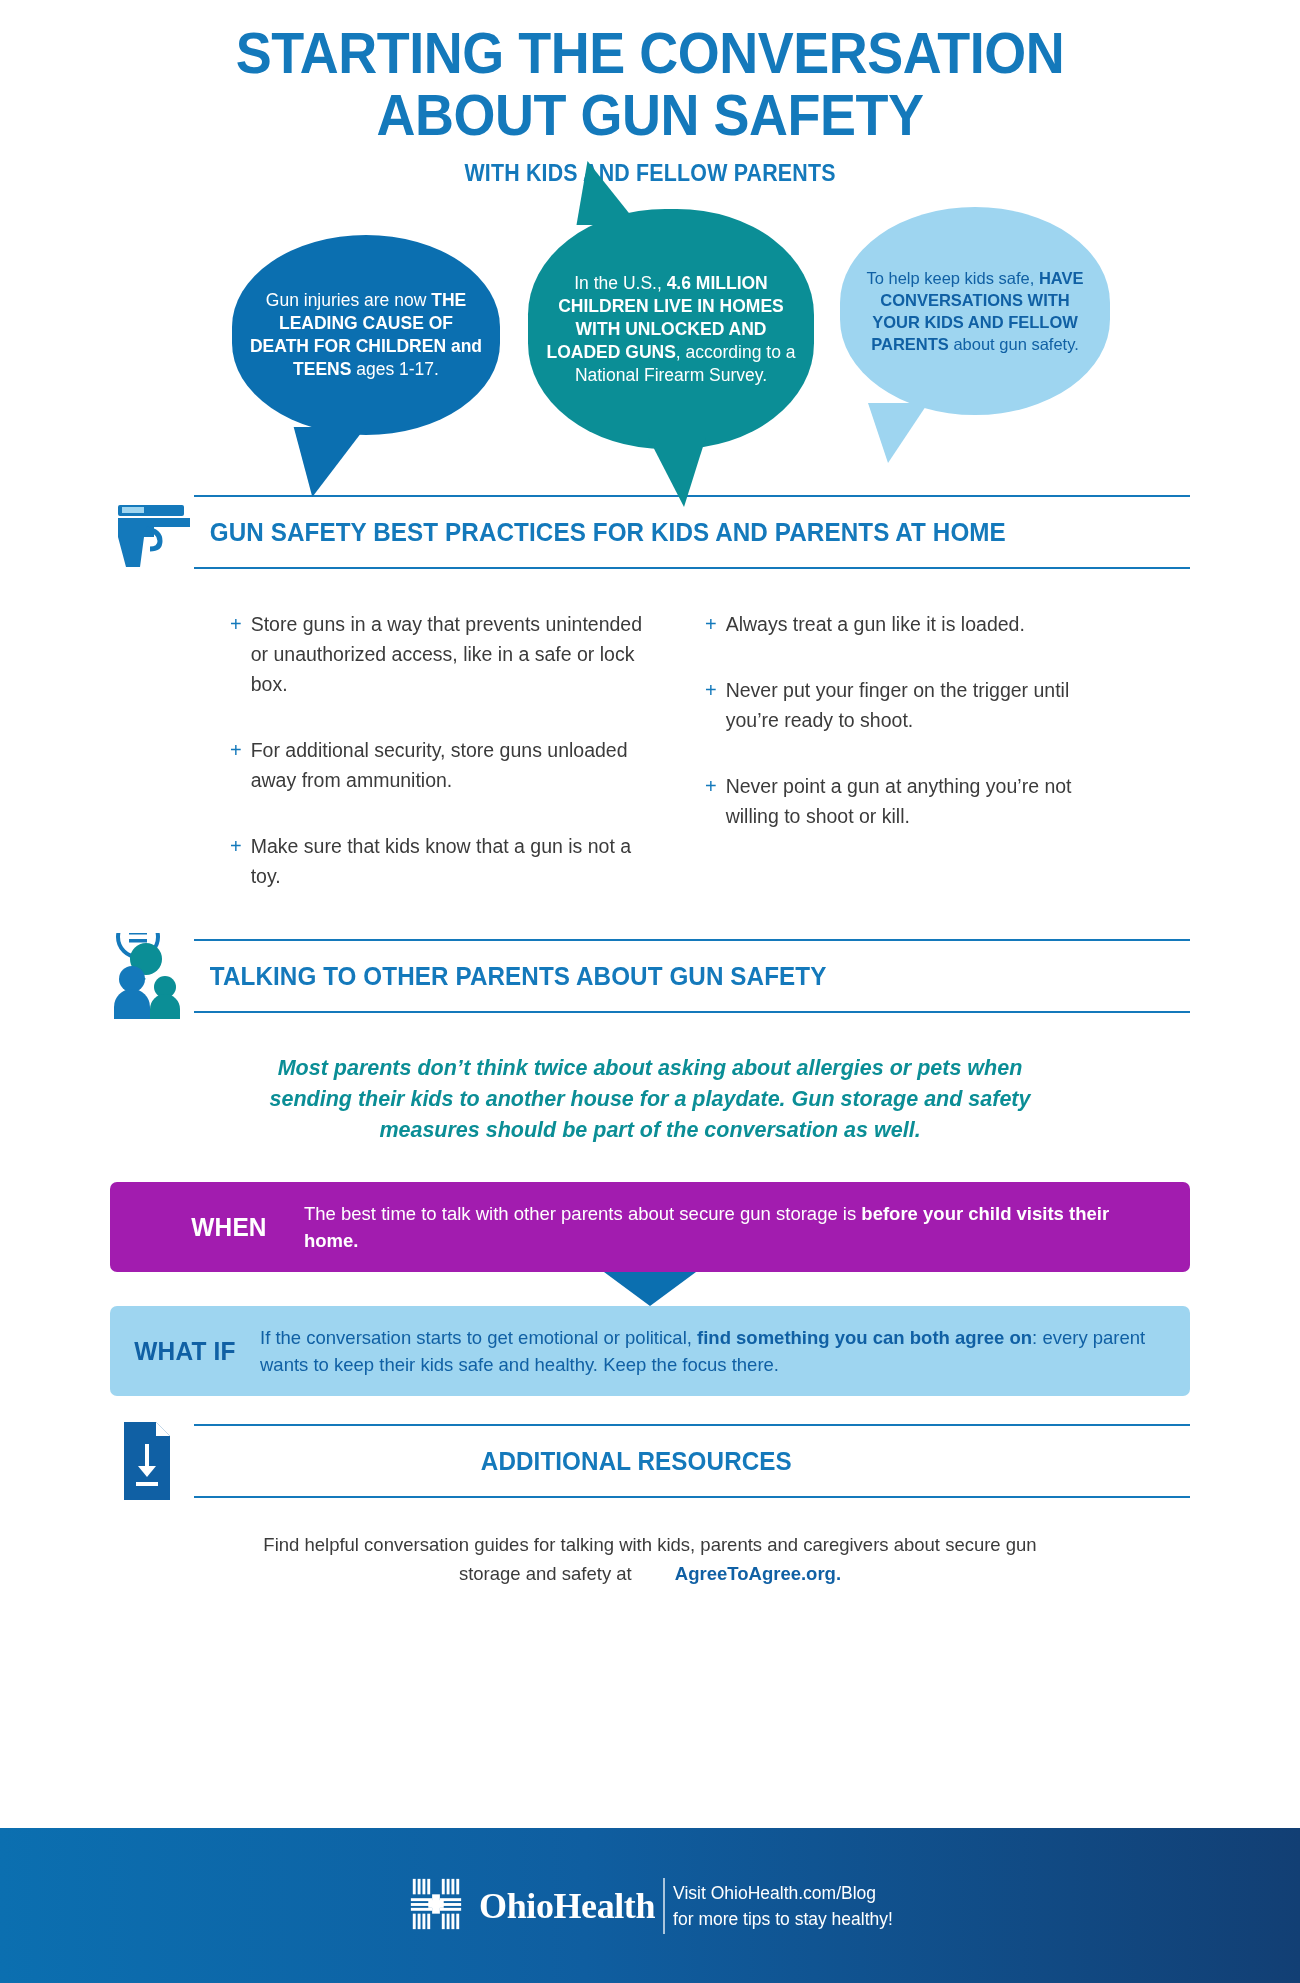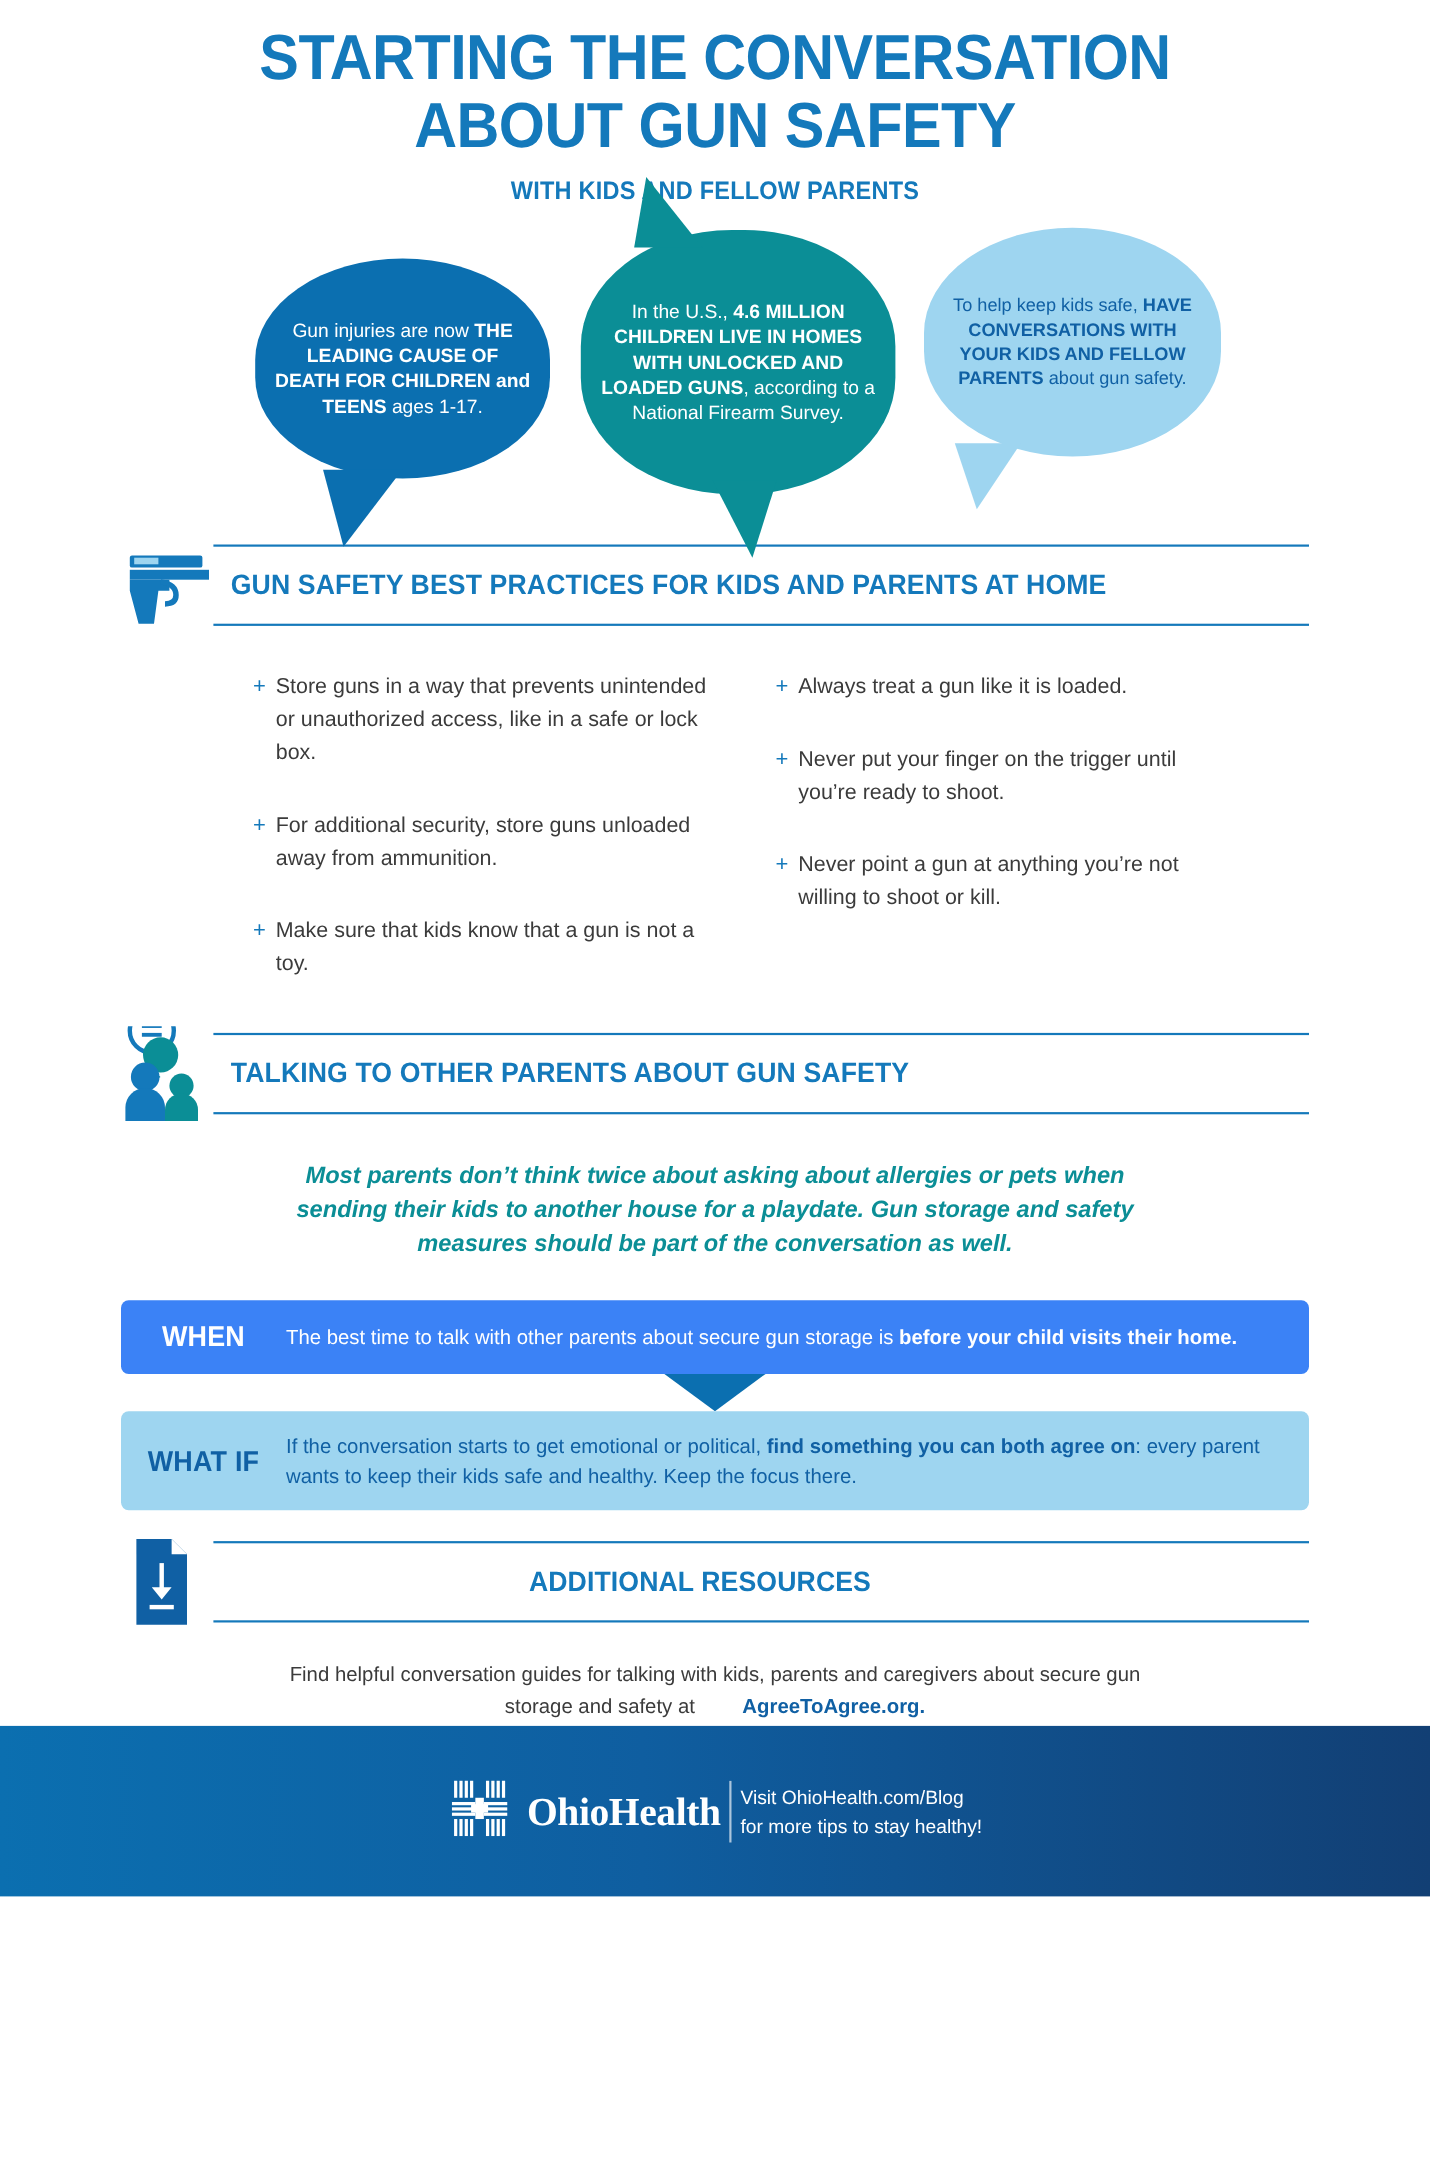--- a/index.html
+++ b/index.html
@@ -4,21 +4,21 @@
 <style>
   html,body{margin:0;padding:0;}
   body{
     width:1300px;height:1983px;
     background:#ffffff;
     font-family:"Liberation Sans", sans-serif;
     color:#3b3b3b;
     overflow:hidden;
     position:relative;
   }
-  .page{position:relative;width:1300px;height:1724px;}
+  .page{position:relative;width:1300px;height:1983px;}
 
   
   .title-wrap{padding-top:22px;text-align:center;}
   .title-line{
     color:#1479bb;
     font-weight:bold;
     font-size:58px;
     line-height:62px;
     letter-spacing:-0.5px;
     transform:scaleX(0.93);
@@ -128,21 +128,21 @@
     flex:0 0 150px;text-align:center;font-weight:bold;font-size:26px;
     letter-spacing:0.2px;transform:scaleX(0.94);
   }
   .step-body{font-size:18.5px;line-height:27px;flex:1;}
   .step-arrow{
     position:absolute;left:50%;transform:translateX(-50%);
     bottom:-34px;width:0;height:0;
     border-left:46px solid transparent;
     border-right:46px solid transparent;
   }
-  #step-when{background:#3b82f6;}
+  #step-when{background:#a21caf;padding-left:44px;}
   #step-when .step-label,#step-when .step-body{color:#ffffff;}
   #step-when .step-arrow{border-top:34px solid #0b6fb0;}
   #step-how{background:#0b8e96;}
   #step-how .step-label,#step-how .step-body{color:#ffffff;}
   #step-how .step-arrow{border-top:34px solid #0b8e96;}
   #step-whatif{background:#9ed5f0;}
   #step-whatif .step-label,#step-whatif .step-body{color:#1060a4;}
 
   
   .res-note{

